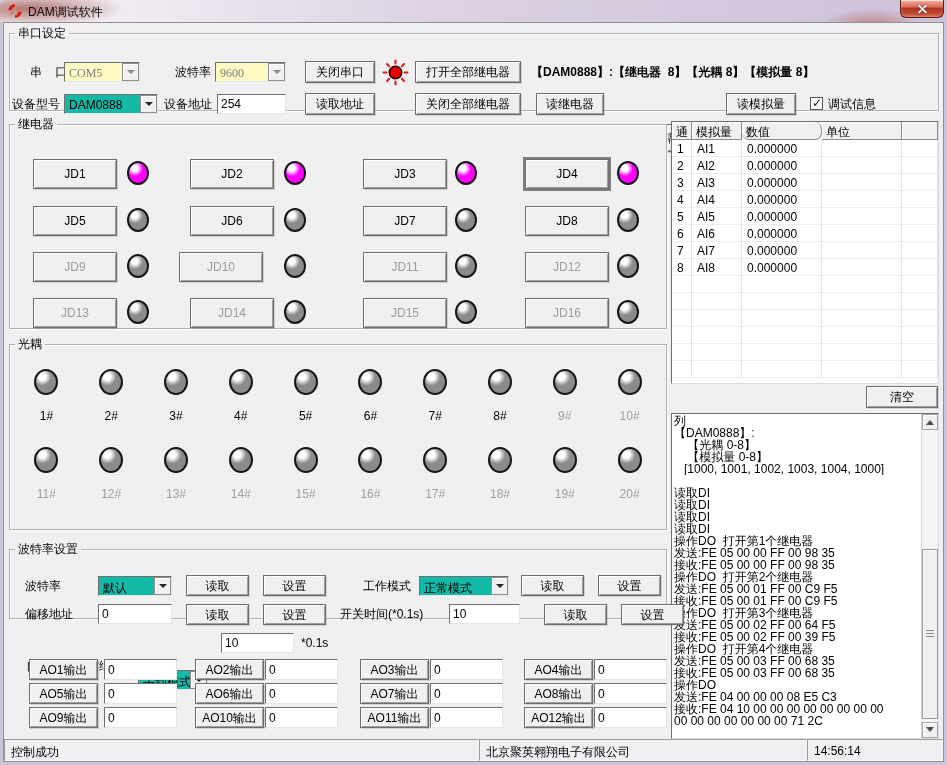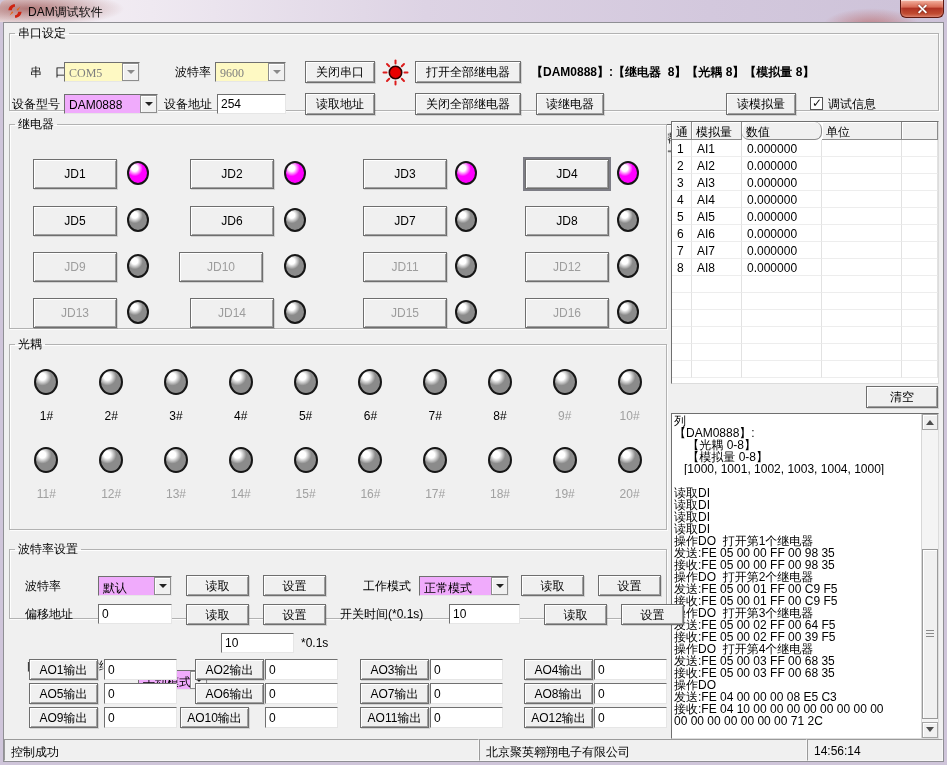--- a/index.html
+++ b/index.html
@@ -35,21 +35,21 @@
 
   
   .btn { position:absolute; background:#f0f0f0; border:1px solid #6e6e6e;
     box-shadow:inset 1px 1px 0 #ffffff, inset -1px -1px 0 #9f9f9f, 1px 1px 0 rgba(0,0,0,.12);
     font-family:inherit; font-size:12px; color:#000; text-align:center; cursor:pointer; line-height:1; }
   .btn.off { color:#9d9d9d; }
   .btn.focus { box-shadow:inset 1px 1px 0 #ffffff, inset -1px -1px 0 #9f9f9f, 0 0 0 2px #7d7d85; }
   .tin { position:absolute; height:20px; background:#fff; border:1px solid; border-color:#707070 #e6e6e6 #e6e6e6 #707070;
     font-family:inherit; font-size:12px; color:#000; padding:0 3px; }
   .lbl { position:absolute; font-size:12px; color:#000; white-space:pre; line-height:20px; }
-  .combo { position:absolute; height:20px; background:#f0abfc; border:1px solid; border-color:#707070 #e6e6e6 #e6e6e6 #707070; cursor:pointer; }
+  .combo { position:absolute; height:20px; background:#14b8a6; border:1px solid; border-color:#707070 #e6e6e6 #e6e6e6 #707070; cursor:pointer; }
   .combo .ctext { position:absolute; left:4px; top:3px; font-size:12px; white-space:pre; }
   .combo .cbtn { position:absolute; right:0; top:0; bottom:0; width:17px; background:#f0f0f0; border:1px solid #8d8d8d;
     box-shadow:inset 1px 1px 0 #fff; display:flex; align-items:center; justify-content:center; }
   .tri { width:0; height:0; border:4px solid transparent; border-top:4px solid #222; margin-top:4px; }
   .combo.disabled { background:#fef9c3;font-family:Liberation Serif, serif; } .combo.disabled .ctext { color:#7f7f7f; } .combo.disabled .tri { border-top-color:#8a8a8a; }
   .checkbox { position:absolute; width:13px; height:13px; background:#fff; border:1px solid #555; }
   .checkbox.checked::after { content:"✓"; position:absolute; left:1px; top:-2px; font-size:12px; font-weight:bold; color:#111; }
 
   .led { position:absolute; border-radius:50%; border:2px solid #161616; }
 
@@ -492,21 +492,21 @@
           <button class="btn" style="left: 25px; top: 50px; width: 69px; height: 21px;">AO5输出</button>
           <input class="tin" value="0" style="left: 100px; top: 50px; width: 73px; height: 21px;">
           <button class="btn" style="left: 191px; top: 50px; width: 69px; height: 21px;">AO6输出</button>
           <input class="tin" value="0" style="left: 261px; top: 50px; width: 73px; height: 21px;">
           <button class="btn" style="left: 356px; top: 50px; width: 69px; height: 21px;">AO7输出</button>
           <input class="tin" value="0" style="left: 426px; top: 50px; width: 73px; height: 21px;">
           <button class="btn" style="left: 520px; top: 50px; width: 69px; height: 21px;">AO8输出</button>
           <input class="tin" value="0" style="left: 590px; top: 50px; width: 73px; height: 21px;">
           <button class="btn" style="left: 25px; top: 74px; width: 69px; height: 21px;">AO9输出</button>
           <input class="tin" value="0" style="left: 100px; top: 74px; width: 73px; height: 21px;">
-          <button class="btn" style="left: 176px; top: 74px; width: 69px; height: 21px;">AO10输出</button>
+          <button class="btn" style="left: 191px; top: 74px; width: 69px; height: 21px;">AO10输出</button>
           <input class="tin" value="0" style="left: 261px; top: 74px; width: 73px; height: 21px;">
           <button class="btn" style="left: 356px; top: 74px; width: 69px; height: 21px;">AO11输出</button>
           <input class="tin" value="0" style="left: 426px; top: 74px; width: 73px; height: 21px;">
           <button class="btn" style="left: 520px; top: 74px; width: 69px; height: 21px;">AO12输出</button>
           <input class="tin" value="0" style="left: 590px; top: 74px; width: 73px; height: 21px;">
         </div>
     </div>
 
     <div class="statusbar">
       <div class="sb-cell" style="width:475px;">控制成功</div>

